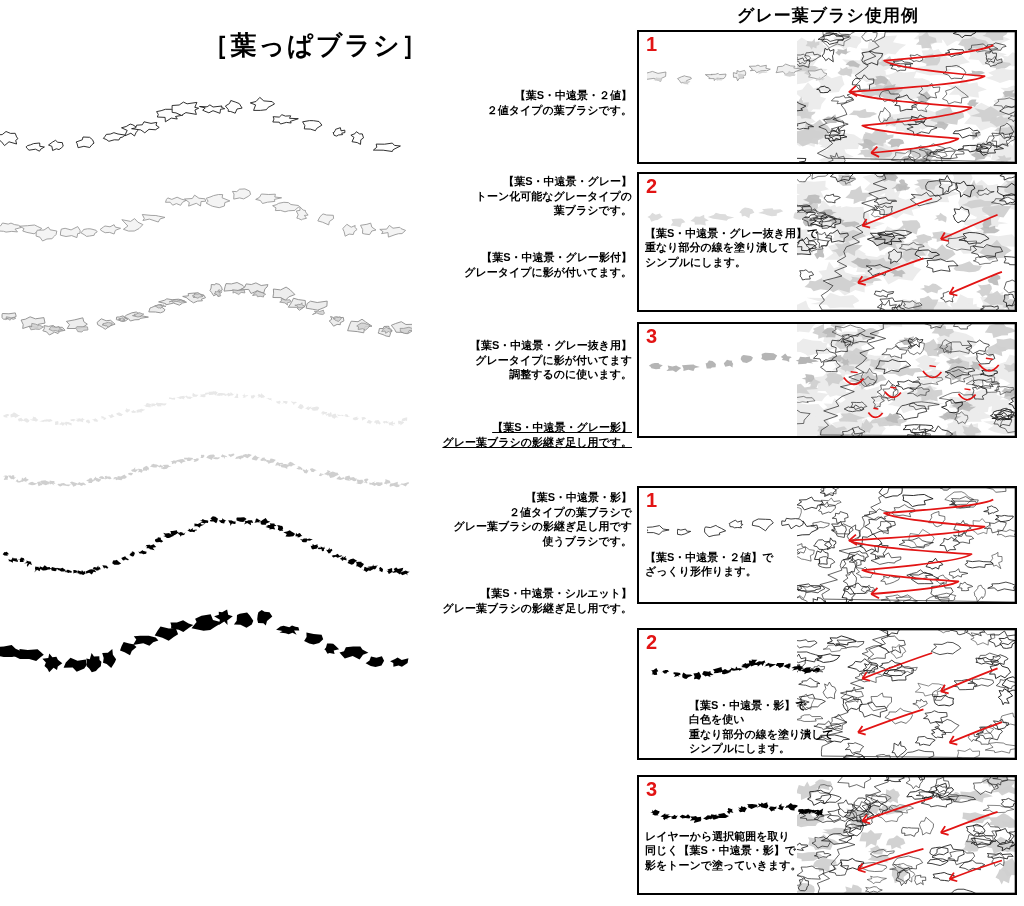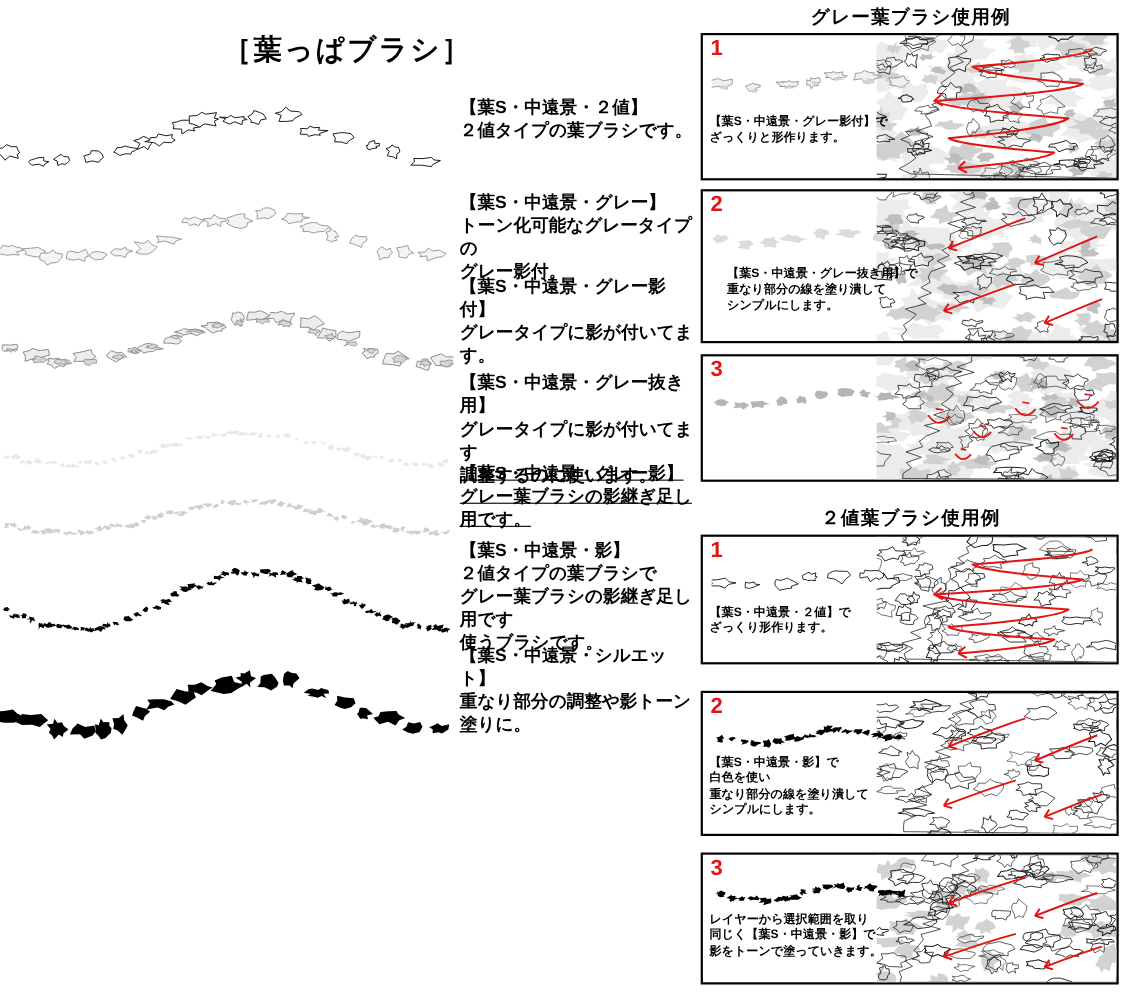--- a/index.html
+++ b/index.html
@@ -16,22 +16,22 @@
   .left-col{position:absolute;left:0;top:0;width:632px;height:906px;}
   .main-title{
     position:absolute;left:0;top:28px;width:632px;
     text-align:center;font-size:26px;font-weight:700;letter-spacing:2px;
   }
   .sample-row{position:absolute;left:0;width:632px;}
   .stroke-wrap{position:absolute;left:0;top:0;width:412px;}
   .stroke-wrap svg{display:block;}
   .desc{
     position:absolute;left:418px;width:214px;
-    font-size:16px;line-height:1.32;font-weight:700;
-    letter-spacing:0px;white-space:pre-line;
+    font-size:11px;line-height:1.32;font-weight:700;
+    letter-spacing:0px;white-space:pre-line;text-align:right;
   }
 
   
   .right-col{position:absolute;left:632px;top:0;width:392px;height:724px;}
   .sec-title{
     position:absolute;left:0;width:392px;text-align:center;
     font-size:17px;font-weight:700;letter-spacing:1px;
   }
   .panel{
     position:absolute;left:5px;width:380px;
@@ -111,21 +111,21 @@
               <path d="M308.1,41.1L304.4,41.4L306.5,44.3L302.6,45.2L301.4,45.9L298.7,44.6L296.8,44.1L298.2,40.8L296.3,37.0L300.0,36.3L299.9,32.8L303.2,36.1L305.5,36.5L305.5,37.9Z" fill="#f4f4f4" stroke="#9a9a9a" stroke-width="0.9" stroke-linejoin="round"></path>
               <path d="M333.6,44.5L329.4,47.5L328.7,50.9L322.5,48.2L317.8,46.9L320.0,42.7L323.0,39.9L326.7,41.0L333.3,41.3Z" fill="#f4f4f4" stroke="#9a9a9a" stroke-width="0.9" stroke-linejoin="round"></path>
               <path d="M357.1,55.4L354.2,57.7L353.3,60.5L349.1,60.1L345.2,62.2L344.1,57.6L342.8,54.9L343.1,54.2L346.9,50.3L351.2,53.2L355.2,51.5L354.8,53.3Z" fill="#f4f4f4" stroke="#9a9a9a" stroke-width="0.9" stroke-linejoin="round"></path>
               <path d="M376.0,56.0L371.8,57.0L369.6,60.6L364.8,60.0L362.5,59.4L362.7,55.6L360.5,51.3L366.9,50.3L370.7,49.1L371.8,53.1Z" fill="#f4f4f4" stroke="#9a9a9a" stroke-width="0.9" stroke-linejoin="round"></path>
               <path d="M405.6,56.4L402.0,59.6L398.6,59.7L395.0,60.7L388.4,63.1L388.0,58.6L381.6,59.6L383.0,57.7L379.8,55.4L386.7,55.1L389.4,51.4L393.0,54.2L399.8,53.3L401.0,54.6Z" fill="#f4f4f4" stroke="#9a9a9a" stroke-width="0.9" stroke-linejoin="round"></path>
             </g>
         </svg>
       </div>
       <div class="desc" style="top:0px;">【葉S・中遠景・グレー】
 トーン化可能なグレータイプの
-グレー影付。</div>
+葉ブラシです。</div>
     </div>
 
     <div class="sample-row" style="top:268px;">
       <div class="stroke-wrap">
         <svg width="412" height="80" viewBox="0 0 412 80" aria-hidden="true">
           <g id="s3" fill="#ededed" stroke="#8c8c8c" stroke-width="0.9">
               <path d="M16.2,48.4L11.9,50.4L8.8,50.7L3.5,51.3L2.1,49.7L2.0,46.9L2.4,45.5L8.9,45.8L15.3,44.9Z" fill="#ededed" stroke="#8c8c8c" stroke-width="0.9" stroke-linejoin="round"></path>
               <path d="M15.8,50.2L13.4,51.4L11.4,50.6L9.9,52.3L9.6,51.7L7.1,50.3L5.8,51.5L6.2,51.1L6.3,48.8L9.4,49.4L10.0,49.1L10.4,50.1L13.2,49.5L13.9,49.3Z" fill="#d2d2d2" opacity="0.85"></path>
               <path d="M45.0,55.1L38.3,56.3L37.6,59.6L30.0,58.1L22.7,60.5L23.2,56.6L21.1,52.0L25.4,51.2L30.1,48.8L35.4,50.8L43.9,49.6Z" fill="#ededed" stroke="#8c8c8c" stroke-width="0.9" stroke-linejoin="round"></path>
               <path d="M43.4,59.0L40.8,60.6L39.5,61.4L35.7,61.1L30.9,61.8L29.8,59.3L28.9,58.6L31.6,58.8L31.8,55.4L35.7,56.2L37.8,57.1L39.3,57.2Z" fill="#d2d2d2" opacity="0.85"></path>
@@ -395,21 +395,21 @@
               <path d="M299.3,42.5L294.1,42.6L296.6,46.7L292.5,44.7L288.7,46.3L285.5,45.3L279.5,44.5L282.5,43.0L276.1,41.7L280.4,38.5L283.6,37.8L289.3,39.3L292.0,37.4L295.4,38.7L298.4,39.3Z" fill="#000000"></path>
               <path d="M323.2,51.3L319.2,54.9L313.6,56.6L309.3,55.5L304.1,52.9L306.6,49.1L306.4,44.6L313.7,46.0L321.6,46.7Z" fill="#000000"></path>
               <path d="M339.1,61.2L333.7,62.4L334.6,65.9L329.6,64.9L327.5,65.7L325.4,61.9L324.3,61.5L326.0,59.6L327.1,55.4L330.4,55.5L333.2,55.8L335.2,57.6Z" fill="#000000"></path>
               <path d="M368.4,64.8L363.0,66.7L359.6,71.6L352.7,68.1L344.8,70.4L341.6,67.0L339.5,64.5L344.0,63.2L345.9,59.2L353.1,58.6L360.4,58.4L362.4,61.6Z" fill="#000000"></path>
               <path d="M384.1,72.7L381.5,77.5L375.5,79.0L370.8,78.0L365.6,75.2L369.5,72.6L371.0,68.5L376.4,69.7L381.9,68.3Z" fill="#000000"></path>
               <path d="M407.6,75.1L404.6,76.9L401.9,78.8L398.6,77.6L393.4,78.7L393.3,74.9L390.1,73.2L395.1,71.0L397.6,69.5L401.7,72.1L408.4,70.3Z" fill="#000000"></path>
             </g>
         </svg>
       </div>
       <div class="desc" style="top:-2px;">【葉S・中遠景・シルエット】
-重なり部分の調整や影トーン塗りに。</div>
+グレー葉ブラシの影継ぎ足し用です。</div>
     </div>
 
   </div>
 
   <div class="right-col">
 
     <div class="sec-title" style="top:4px;">グレー葉ブラシ使用例</div>
 
     <div class="panel" style="top:30px;height:134px;">
       <div class="num">1</div>
@@ -426,22 +426,20 @@
               <path d="M99.2,17.3L97.1,18.3L96.8,19.0L95.1,19.1L93.5,20.1L91.9,19.6L91.4,18.6L90.8,16.8L91.1,16.0L92.6,15.7L93.2,15.7L94.9,15.9L96.3,16.6L97.9,18.0Z" fill="#cfcfcf" opacity="0.9"></path>
               <path d="M123.3,11.2L119.7,12.9L119.2,12.5L113.9,12.9L109.7,14.7L107.6,12.3L103.3,12.7L105.5,11.3L102.1,8.3L108.6,8.1L111.0,7.1L113.4,8.4L119.4,7.3L118.9,10.3Z" fill="#f0f0f0" stroke="#8f8f8f" stroke-width="0.8" stroke-linejoin="round"></path>
               <path d="M120.6,14.0L119.5,14.8L118.8,14.8L115.7,14.7L110.7,16.5L112.6,14.7L111.2,14.6L112.9,12.9L114.1,12.9L117.9,13.6L120.4,14.4Z" fill="#cfcfcf" opacity="0.9"></path>
               <path d="M154.7,11.1L147.5,14.0L147.5,15.0L142.4,14.5L138.8,16.8L136.1,13.6L129.1,14.7L130.1,12.4L130.7,8.7L135.5,8.3L138.7,6.1L143.6,7.9L148.0,8.2L146.7,10.0Z" fill="#f0f0f0" stroke="#8f8f8f" stroke-width="0.8" stroke-linejoin="round"></path>
               <path d="M148.0,16.4L148.8,16.0L147.8,18.0L145.0,17.9L142.9,18.8L139.9,18.3L136.8,16.9L138.6,15.4L137.4,15.1L140.2,15.4L142.1,12.7L145.4,14.8L147.6,13.8L147.0,15.8Z" fill="#cfcfcf" opacity="0.9"></path>
               <path d="M180.7,15.8L176.4,19.1L172.6,21.6L166.8,20.0L161.5,18.9L163.5,17.2L161.0,12.9L167.9,13.0L174.4,11.0L176.8,14.8Z" fill="#f0f0f0" stroke="#8f8f8f" stroke-width="0.8" stroke-linejoin="round"></path>
               <path d="M176.7,21.2L175.0,22.5L176.6,22.1L173.3,21.4L168.9,22.9L168.8,20.7L167.0,20.7L171.2,20.5L172.4,18.8L174.5,20.4L177.9,20.3Z" fill="#cfcfcf" opacity="0.9"></path>
             </g>
           </svg>
       </div>
-      <div class="ptext" style="top:72px;">【葉S・中遠景・グレー影付】で
-ざっくりと形作ります。</div>
       <div class="art">
         <svg viewBox="0 0 218 134" preserveAspectRatio="none">
             <g class="foliage">
               <path d="M209.9,22.9L202.3,25.9L205.1,33.9L193.4,33.3L185.9,34.4L181.6,28.9L171.3,28.2L173.4,23.9L172.0,19.0L179.9,17.0L186.4,12.5L191.8,16.8L203.8,11.8L201.6,21.0Z" fill="#ececec"></path>
               <path d="M228.0,43.9L222.5,47.3L224.0,50.0L212.4,49.6L203.0,52.5L196.8,50.0L188.2,47.2L196.4,45.0L191.1,42.0L197.6,39.4L203.2,37.6L212.4,39.0L225.0,38.8L223.2,42.7Z" fill="#ececec"></path>
               <path d="M102.9,44.6L89.4,46.2L90.9,51.8L78.1,49.8L69.7,51.9L64.9,48.7L54.9,48.9L61.7,45.0L55.8,43.2L65.5,42.3L71.3,39.0L78.6,40.2L88.5,39.9L88.9,44.0Z" fill="#ececec"></path>
               <path d="M106.8,61.7L100.9,64.7L105.0,70.0L97.5,68.5L92.7,72.4L88.9,67.9L85.8,66.9L87.7,61.3L81.7,56.9L90.1,57.0L92.5,53.7L96.8,57.2L102.4,54.5L102.5,58.9Z" fill="#ececec"></path>
               <path d="M243.2,75.0L234.5,80.8L232.7,89.0L219.8,86.5L209.3,91.8L203.8,83.7L196.2,80.7L199.0,74.5L196.5,70.8L204.7,68.0L209.9,60.3L219.2,65.0L229.1,65.0L230.6,70.7Z" fill="#ececec"></path>
               <path d="M114.9,48.2L109.9,51.4L111.3,55.1L103.9,53.1L99.6,57.0L96.1,52.8L90.3,53.2L92.5,48.8L93.8,45.0L97.8,45.4L101.2,41.6L104.0,43.1L109.4,42.0L110.1,45.3Z" fill="#ececec"></path>
               <path d="M235.4,104.7L234.6,110.2L233.7,118.3L226.2,114.6L221.0,120.9L218.1,112.8L210.8,112.3L214.1,105.5L210.7,98.8L214.8,95.4L219.7,92.2L225.3,97.1L233.0,92.5L229.8,101.4Z" fill="#ececec"></path>
@@ -609,21 +607,21 @@
               <path d="M16.0,17.1L13.7,18.0L10.5,20.1L8.2,20.3L4.4,21.7L2.7,18.3L0.4,17.1L3.1,15.5L5.3,12.7L8.7,14.7L13.0,13.6L14.2,15.7Z" fill="#dcdcdc"></path>
               <path d="M38.4,22.2L34.8,23.3L33.3,27.2L29.5,26.2L23.7,25.4L25.9,22.3L24.4,19.2L28.3,18.8L34.1,18.5L36.0,19.6Z" fill="#dcdcdc"></path>
               <path d="M61.9,20.5L58.1,21.5L58.9,25.4L53.8,24.4L47.9,24.7L47.5,22.0L43.4,20.9L46.9,18.3L48.2,16.4L52.9,16.7L57.1,14.8L57.4,17.9Z" fill="#dcdcdc"></path>
               <path d="M87.3,17.6L81.3,18.9L79.6,20.8L74.9,19.9L70.2,19.2L66.1,18.8L60.8,17.0L66.6,14.9L68.9,12.7L73.1,14.1L78.5,14.3L80.1,16.0Z" fill="#dcdcdc"></path>
               <path d="M107.4,12.7L103.2,14.2L102.2,18.2L97.8,15.8L94.9,16.5L94.4,13.4L92.3,12.6L95.1,9.1L97.9,7.4L101.4,8.1L105.3,9.2Z" fill="#dcdcdc"></path>
               <path d="M136.3,11.3L129.9,13.6L129.7,15.8L124.9,16.3L120.3,15.2L117.8,14.2L111.2,12.9L117.0,11.1L115.1,9.2L121.2,8.5L125.6,8.2L126.5,9.7L133.5,9.3Z" fill="#dcdcdc"></path>
               <path d="M159.8,16.0L156.3,17.2L153.4,20.0L149.7,19.3L146.4,18.0L146.9,14.4L148.1,12.2L152.4,13.0L158.1,12.7Z" fill="#dcdcdc"></path>
             </g>
           </svg>
       </div>
-      <div class="ptext" style="top:68px;margin-left:16px;">【葉S・中遠景・グレー抜き用】で
+      <div class="ptext" style="top:52px;">【葉S・中遠景・グレー抜き用】で
 重なり部分の線を塗り潰して
 シンプルにします。</div>
       <div class="art">
         <svg viewBox="0 0 218 140" preserveAspectRatio="none">
             <g class="foliage">
               <path d="M185.5,138.5L179.3,141.9L179.5,148.5L168.2,144.3L163.9,149.4L156.3,147.0L151.4,144.0L156.0,139.1L152.9,133.2L159.3,132.4L163.2,123.8L170.8,127.6L176.3,128.0L175.9,135.2Z" fill="#ececec"></path>
               <path d="M19.5,62.6L13.0,67.1L11.7,70.0L3.4,69.9L-0.9,70.9L-5.0,67.9L-11.7,66.4L-11.0,63.2L-13.0,59.9L-5.9,58.4L-2.2,54.9L4.3,57.3L11.8,56.5L10.1,61.8Z" fill="#ececec"></path>
               <path d="M210.6,135.1L206.8,139.6L203.6,143.6L197.2,144.3L194.3,148.6L190.2,142.3L182.1,141.8L186.4,133.9L183.2,126.6L189.9,126.5L194.0,120.4L198.1,125.0L206.5,121.0L204.2,131.2Z" fill="#ececec"></path>
               <path d="M211.7,29.7L202.7,33.7L204.4,41.8L192.1,42.3L178.9,44.0L171.3,40.1L163.0,35.9L161.2,29.3L163.9,22.6L173.7,22.3L179.4,16.7L189.4,21.1L201.5,18.9L204.8,23.5Z" fill="#ececec"></path>
               <path d="M157.1,138.4L151.7,139.9L150.7,146.1L137.3,143.0L130.4,146.0L120.7,143.5L116.2,142.2L116.4,139.1L113.5,135.5L123.3,132.7L130.5,131.2L139.7,131.4L150.4,132.0L150.5,135.0Z" fill="#ececec"></path>
@@ -975,21 +973,20 @@
               <path d="M167.47991832697758,67.17303386558454L173.4534422306965,68.02639442325868" fill="none" stroke="#e21414" stroke-width="1.5" stroke-linejoin="round"></path>
               <path d="M71.37565467783048,91.56782733891522Q78.48,101.51391078995256 85.58434532216953,92.27826187113217" fill="none" stroke="#e21414" stroke-width="1.7" stroke-linejoin="round"></path>
               <path d="M76.34869640334915,87.30522014561352L81.32173812886782,88.01565467783047" fill="none" stroke="#e21414" stroke-width="1.5" stroke-linejoin="round"></path>
               <path d="M181.96423133669617,41.4621156683481Q191.84,55.28819179697344 201.71576866330383,42.449692534678476" fill="none" stroke="#e21414" stroke-width="1.7" stroke-linejoin="round"></path>
               <path d="M188.87726940100885,35.536654470365804L195.79030746532152,36.52423133669619" fill="none" stroke="#e21414" stroke-width="1.5" stroke-linejoin="round"></path>
             </g>
           </svg>
       </div>
     </div>
 
-    <div class="sec-title" style="top:459px;">２値葉ブラシ使用例</div>
 
     <div class="panel" style="top:486px;height:118px;">
       <div class="num">1</div>
       <div class="pbrush" style="top:24px;">
         <svg width="180" height="32" viewBox="0 0 180 32" aria-hidden="true">
             <g class="mini">
               <path d="M22.1,17.9L15.4,19.3L12.0,22.5L6.6,20.6L-1.7,20.6L0.7,18.6L-1.4,15.4L5.4,15.0L12.5,13.6L16.1,17.0Z" fill="#ffffff" stroke="#111" stroke-width="0.8" stroke-linejoin="round"></path>
               <path d="M43.7,19.4L40.9,20.6L37.8,22.0L34.3,22.9L30.5,22.3L30.5,19.2L30.7,17.2L33.8,18.1L38.6,17.1L39.7,19.1Z" fill="#ffffff" stroke="#111" stroke-width="0.8" stroke-linejoin="round"></path>
               <path d="M78.7,18.8L72.3,21.0L72.8,22.7L66.9,23.4L62.0,24.7L59.4,22.3L57.6,20.0L57.6,16.7L58.5,14.9L63.3,15.6L68.9,13.4L70.6,14.6L74.6,16.5Z" fill="#ffffff" stroke="#111" stroke-width="0.8" stroke-linejoin="round"></path>
               <path d="M95.8,12.4L93.6,14.6L94.6,15.8L90.7,15.5L87.4,15.8L86.0,14.9L83.1,14.6L82.6,12.3L82.2,11.6L86.1,9.3L88.6,8.1L90.4,10.1L94.7,8.8L94.1,12.2Z" fill="#ffffff" stroke="#111" stroke-width="0.8" stroke-linejoin="round"></path>
@@ -1155,21 +1152,21 @@
               <path d="M119.3,6.7L117.2,6.8L115.6,9.9L114.2,8.0L110.8,10.6L110.2,7.4L109.4,6.2L110.9,6.0L111.9,5.2L114.9,5.4L118.0,4.6L117.8,7.2Z" fill="#000000"></path>
               <path d="M129.2,8.2L123.9,10.9L122.7,11.8L122.0,9.5L117.0,10.6L118.5,9.7L118.6,8.8L121.7,6.8L122.6,7.4L125.7,8.0Z" fill="#000000"></path>
               <path d="M136.4,9.5L135.8,10.4L132.8,12.0L130.7,10.0L129.1,9.9L129.1,8.7L130.2,6.9L134.7,6.9L137.2,6.9Z" fill="#000000"></path>
               <path d="M143.3,11.0L142.5,11.2L142.3,13.1L140.8,12.2L138.0,11.1L136.0,9.8L136.8,9.9L139.3,8.5L140.5,8.3L141.7,7.4L143.6,7.6Z" fill="#000000"></path>
               <path d="M157.0,12.3L154.7,13.0L153.2,15.4L150.9,13.3L145.1,14.5L147.6,12.4L144.4,11.9L147.1,10.5L149.6,10.3L152.7,9.8L154.7,11.1Z" fill="#000000"></path>
               <path d="M167.1,14.2L164.0,15.5L163.3,16.6L159.6,17.1L157.3,18.3L157.8,16.2L153.7,14.4L157.8,12.5L157.5,12.3L159.7,11.6L163.8,11.3L163.2,13.3Z" fill="#000000"></path>
               <path d="M173.4,14.4L172.6,14.4L171.3,16.3L169.0,15.5L166.3,16.0L165.3,14.5L161.9,14.8L165.8,14.4L164.0,13.5L167.2,13.6L169.5,11.8L172.0,11.8L173.4,13.6Z" fill="#000000"></path>
             </g>
           </svg>
       </div>
-      <div class="ptext" style="top:56px;">【葉S・中遠景・影】で
+      <div class="ptext" style="top:68px;margin-left:44px;">【葉S・中遠景・影】で
 白色を使い
 重なり部分の線を塗り潰して
 シンプルにします。</div>
       <div class="art">
         <svg viewBox="0 0 218 132" preserveAspectRatio="none">
             <g class="foliage">
               <path d="M157.1,79.6L152.0,82.6L153.0,91.5L146.6,88.8L140.0,91.1L136.8,89.0L131.3,83.7L134.1,78.1L132.9,73.8L136.6,69.0L138.9,62.9L147.5,68.5L152.9,66.5L155.7,73.6Z" fill="#ffffff"></path>
               <path d="M246.8,121.9L235.6,123.7L237.7,130.3L222.0,127.7L213.3,129.0L205.7,126.5L189.6,125.2L198.9,120.6L194.0,117.8L205.9,116.5L213.1,112.4L221.9,114.1L234.5,113.5L237.5,118.3Z" fill="#ffffff"></path>
               <path d="M168.8,113.7L164.1,115.7L162.4,120.7L149.6,121.4L139.8,121.1L130.8,117.8L122.3,117.0L119.0,113.7L116.4,107.4L132.0,108.1L137.1,104.4L150.0,105.5L162.9,105.7L165.3,110.1Z" fill="#ffffff"></path>
               <path d="M82.1,75.4L79.2,79.1L77.7,86.2L70.2,83.9L64.2,88.3L60.8,81.6L55.0,79.3L55.7,75.5L55.3,69.7L60.8,66.6L64.4,62.1L69.9,68.2L76.2,66.3L79.4,71.1Z" fill="#ffffff"></path>

